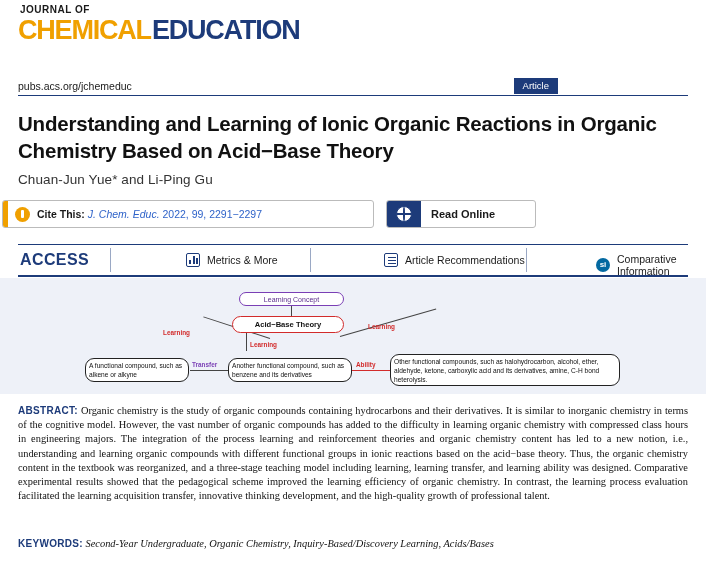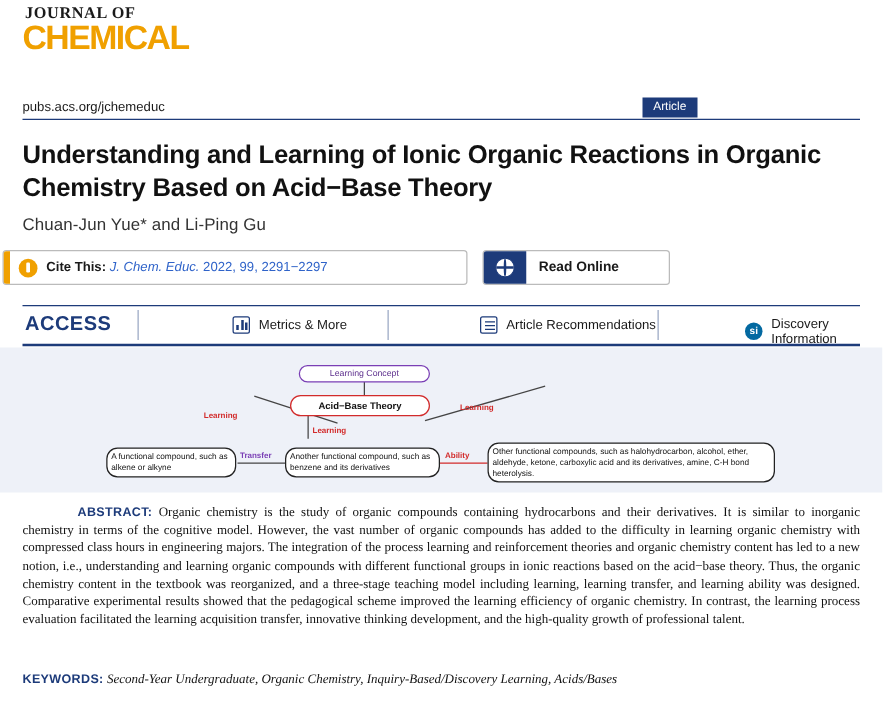--- a/index.html
+++ b/index.html
@@ -17,22 +17,22 @@
   }
 
   
   .masthead {
     position: absolute;
     left: 18px; top: 4px;
     width: 255px; height: 52px;
     background: #ffffff;
   }
   .mast-journal {
-    font-family: Liberation Serif, serif;
-    font-size: 13px;
+    font-family: Liberation Sans, sans-serif;
+    font-size: 10px;
     font-weight: bold;
     letter-spacing: 0.5px;
     color: #1a1a1a;
     line-height: 11px;
     padding-left: 2px;
   }
   .mast-main {
     display: flex;
     margin-top: 1px;
   }
@@ -320,21 +320,20 @@
     line-height: 14.2px;
     color: #111111;
     text-align: justify;
   }
   .abstract .lead {
     font-family: "Liberation Sans", sans-serif;
     font-weight: bold;
     font-size: 10px;
     letter-spacing: 0.3px;
     color: #1d3b7a;
-    margin-left: 44px;
   }
   .keywords {
     position: absolute;
     left: 18px; top: 538px;
     width: 670px;
     font-family: "Liberation Serif", serif;
     font-size: 10.4px;
     color: #111111;
   }
   .keywords .lead {
@@ -348,20 +347,21 @@
 </style>
 </head>
 <body>
 
 <div class="page">
 
   <div class="masthead">
     <div class="mast-journal">JOURNAL OF</div>
     <div class="mast-main">
       <span class="mast-chem">CHEMICAL</span>
+      <span class="mast-edu">EDUCATION</span>
     </div>
   </div>
 
   <div class="urlbar">
     <span class="url-text">pubs.acs.org/jchemeduc</span>
     <span class="article-tag">Article</span>
     <div class="urlbar-line"></div>
   </div>
 
   <div class="title">Understanding and Learning of Ionic Organic Reactions in Organic Chemistry Based on Acid−Base Theory</div>
@@ -405,21 +405,21 @@
       <span class="ai-ico ico-recs">
           <i></i>
           <i></i>
           <i></i>
         </span>
       <span>Article Recommendations</span>
     </div>
 
     <div class="access-item" style="left:530px;">
       <span class="ai-ico ico-si">si</span>
-      <span>Discovery Information</span>
+      <span>Comparative Information</span>
     </div>
 
     <div class="accessbar-bottom"></div>
   </div>
 
   <div class="figband">
     <div class="fig-inner">
 
       <div class="fline" style="left:291px; top:26px; width:1px; height:14px;"></div>
 

